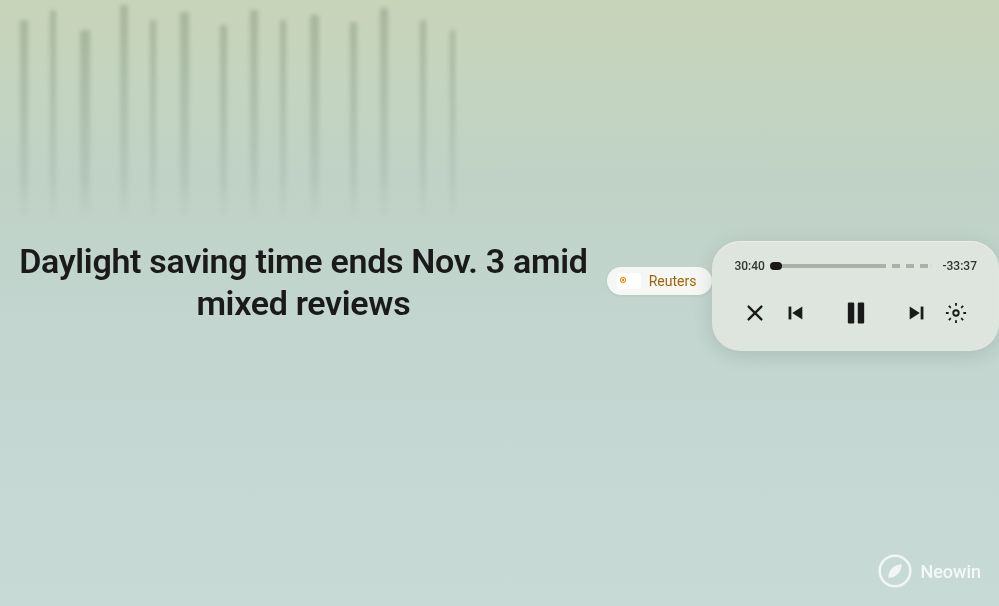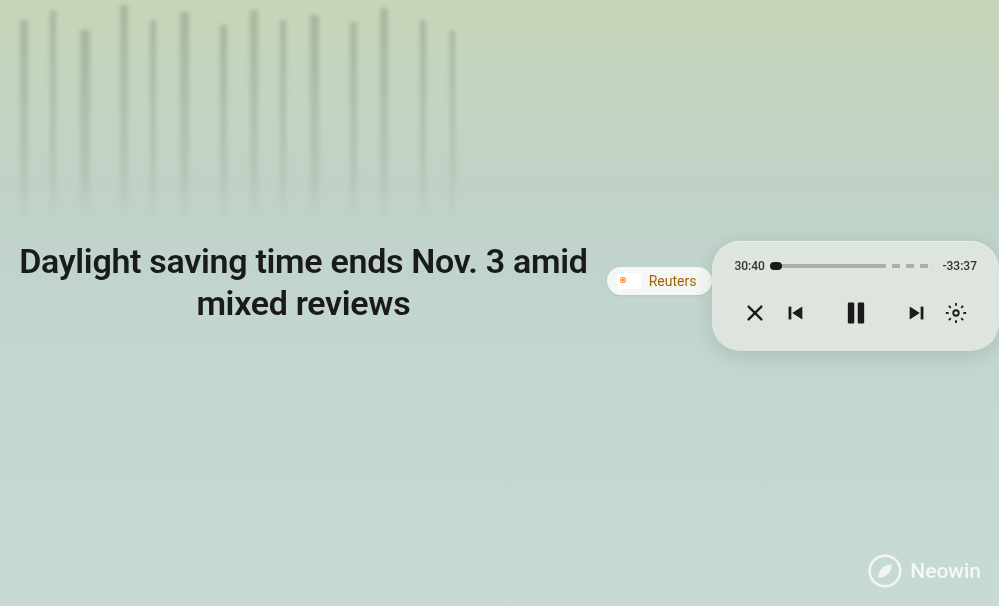--- a/index.html
+++ b/index.html
@@ -212,21 +212,21 @@
       gap: 8px;
       color: rgba(255,255,255,0.75);
     }
 
     .watermark-logo {
       width: 34px;
       height: 34px;
     }
 
     .watermark-text {
-      font-size: 21px;
+      font-size: 18px;
       font-weight: 500;
       color: rgba(255,255,255,0.8);
     }
   </style>
 </head>
 <body>
 
 <div class="background-trees">
   <div class="tree" style="left:2%; width:8px; height:200px;"></div>
   <div class="tree" style="left:5%; width:6px; height:210px;"></div>

